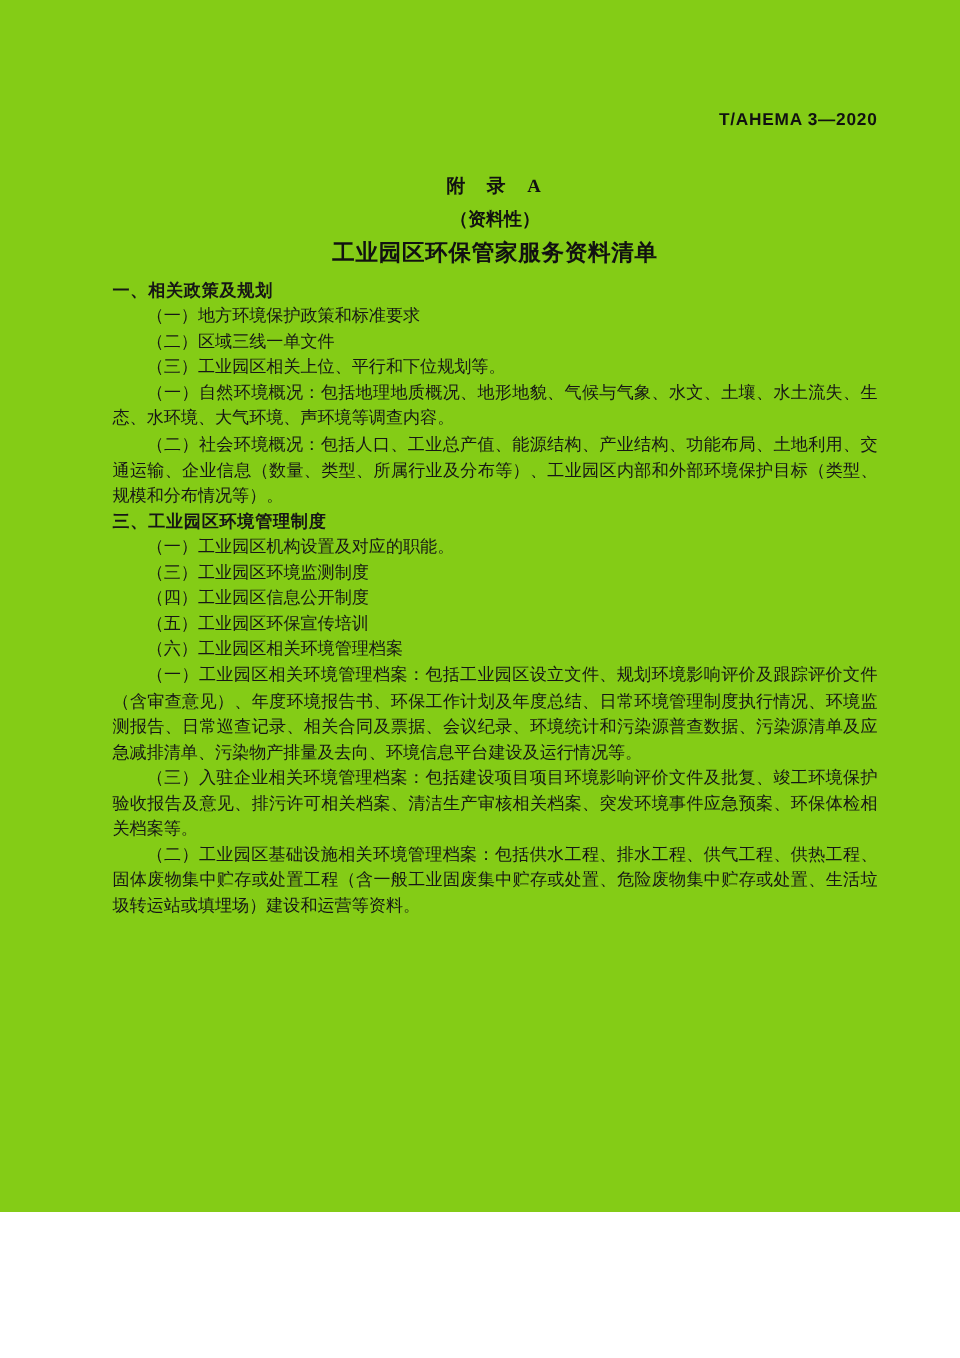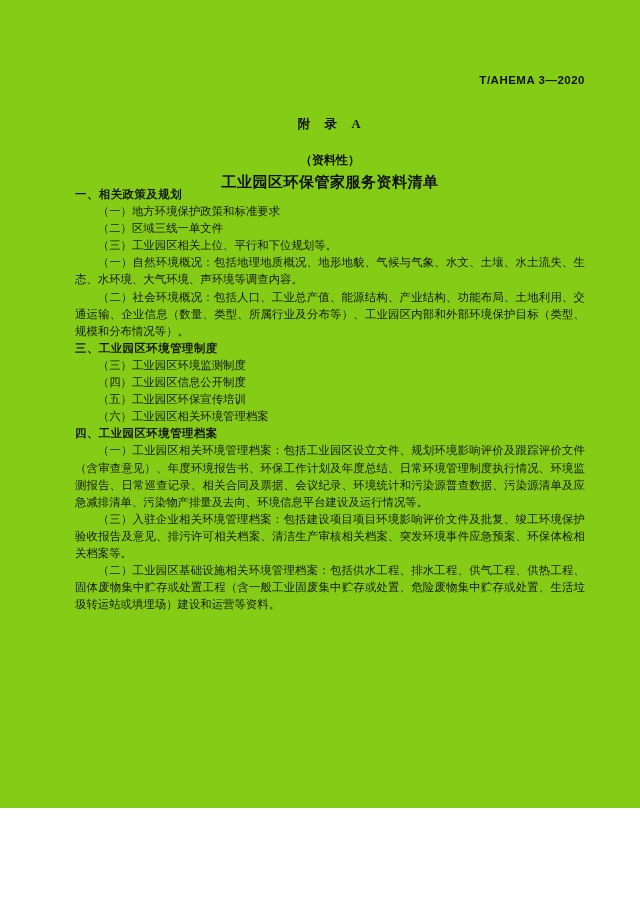--- a/index.html
+++ b/index.html
@@ -35,21 +35,21 @@
     color: #111111;
     font-weight: bold;
   }
   .title-line1 {
     font-size: 12.5px;
     letter-spacing: 0.15em;
     word-spacing: 0.6em;
   }
   .title-line2 {
     font-size: 12px;
-    margin-top: 19px;
+    margin-top: 5px;
   }
   .title-line3 {
     font-size: 15px;
     margin-top: 4px;
     letter-spacing: 0.5px;
   }
   .content {
     position: absolute;
     top: 186px;
     left: 75px;
@@ -92,25 +92,25 @@
   </div>
 
   <main class="content" id="doc-body">
       <p class="sec-heading">一、相关政策及规划</p>
       <p class="sec-item">（一）地方环境保护政策和标准要求</p>
       <p class="sec-item">（二）区域三线一单文件</p>
       <p class="sec-item">（三）工业园区相关上位、平行和下位规划等。</p>
       <p class="sec-item">（一）自然环境概况：包括地理地质概况、地形地貌、气候与气象、水文、土壤、水土流失、生态、水环境、大气环境、声环境等调查内容。</p>
       <p class="sec-item">（二）社会环境概况：包括人口、工业总产值、能源结构、产业结构、功能布局、土地利用、交通运输、企业信息（数量、类型、所属行业及分布等）、工业园区内部和外部环境保护目标（类型、规模和分布情况等）。</p>
       <p class="sec-heading">三、工业园区环境管理制度</p>
+      <p class="sec-item">（一）工业园区机构设置及对应的职能。</p>
       <p class="sec-item">（三）工业园区环境监测制度</p>
       <p class="sec-item">（四）工业园区信息公开制度</p>
       <p class="sec-item">（五）工业园区环保宣传培训</p>
       <p class="sec-item">（六）工业园区相关环境管理档案</p>
-      <p class="sec-heading">四、工业园区环境管理档案</p>
       <p class="sec-item">（一）工业园区相关环境管理档案：包括工业园区设立文件、规划环境影响评价及跟踪评价文件（含审查意见）、年度环境报告书、环保工作计划及年度总结、日常环境管理制度执行情况、环境监测报告、日常巡查记录、相关合同及票据、会议纪录、环境统计和污染源普查数据、污染源清单及应急减排清单、污染物产排量及去向、环境信息平台建设及运行情况等。</p>
       <p class="sec-item">（三）入驻企业相关环境管理档案：包括建设项目项目环境影响评价文件及批复、竣工环境保护验收报告及意见、排污许可相关档案、清洁生产审核相关档案、突发环境事件应急预案、环保体检相关档案等。</p>
       <p class="sec-item">（二）工业园区基础设施相关环境管理档案：包括供水工程、排水工程、供气工程、供热工程、固体废物集中贮存或处置工程（含一般工业固废集中贮存或处置、危险废物集中贮存或处置、生活垃圾转运站或填埋场）建设和运营等资料。</p>
     </main>
 
   <div class="page-number">8</div>
 
 </div>
 
 </body></html>

